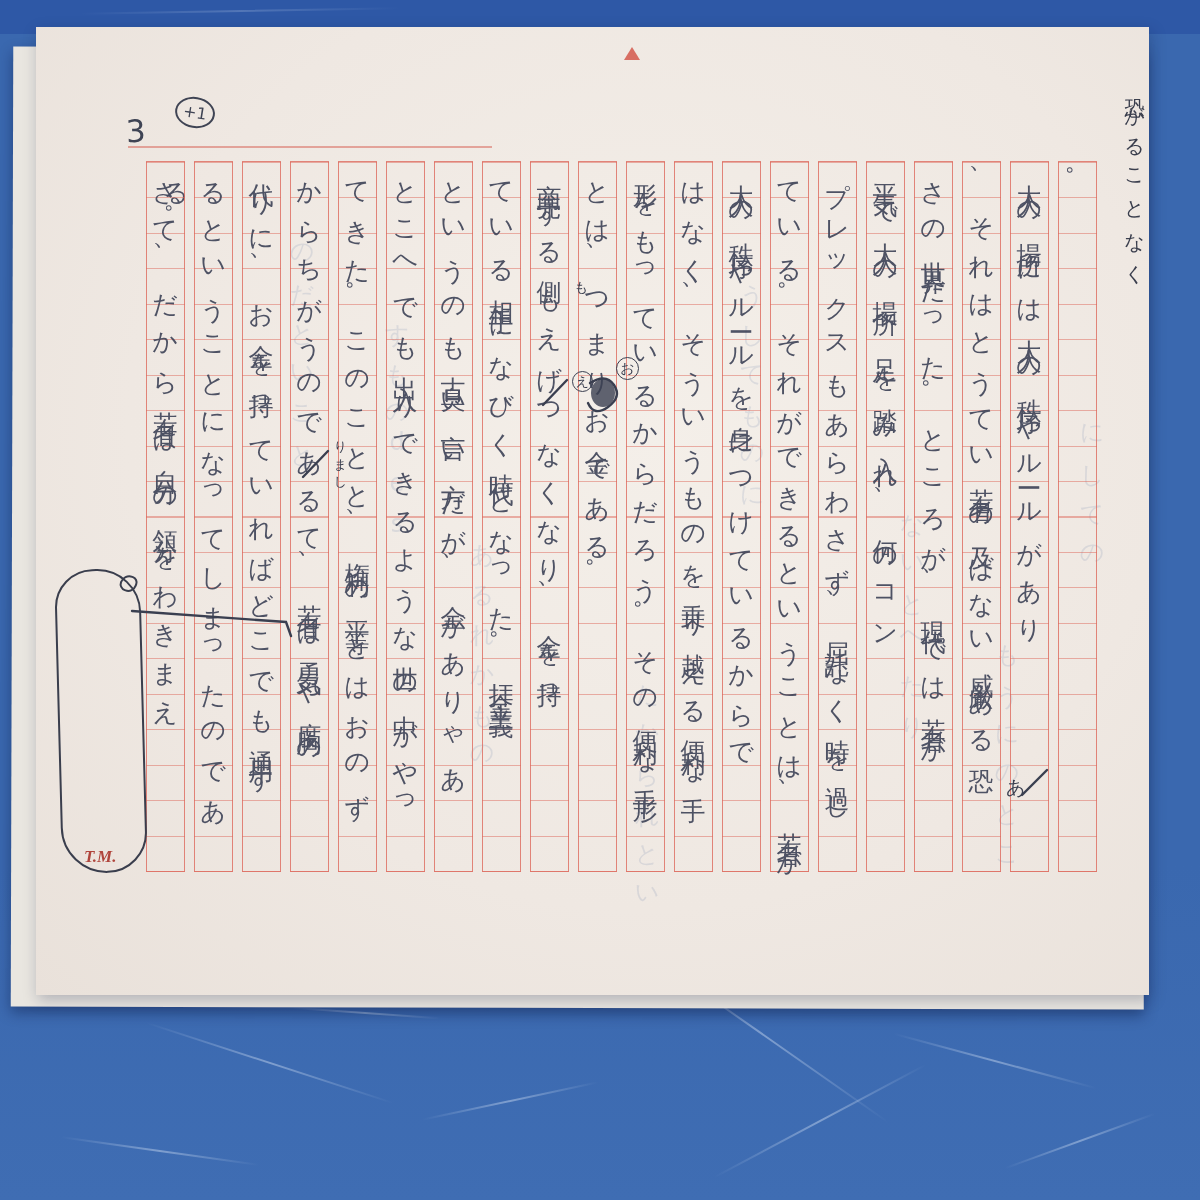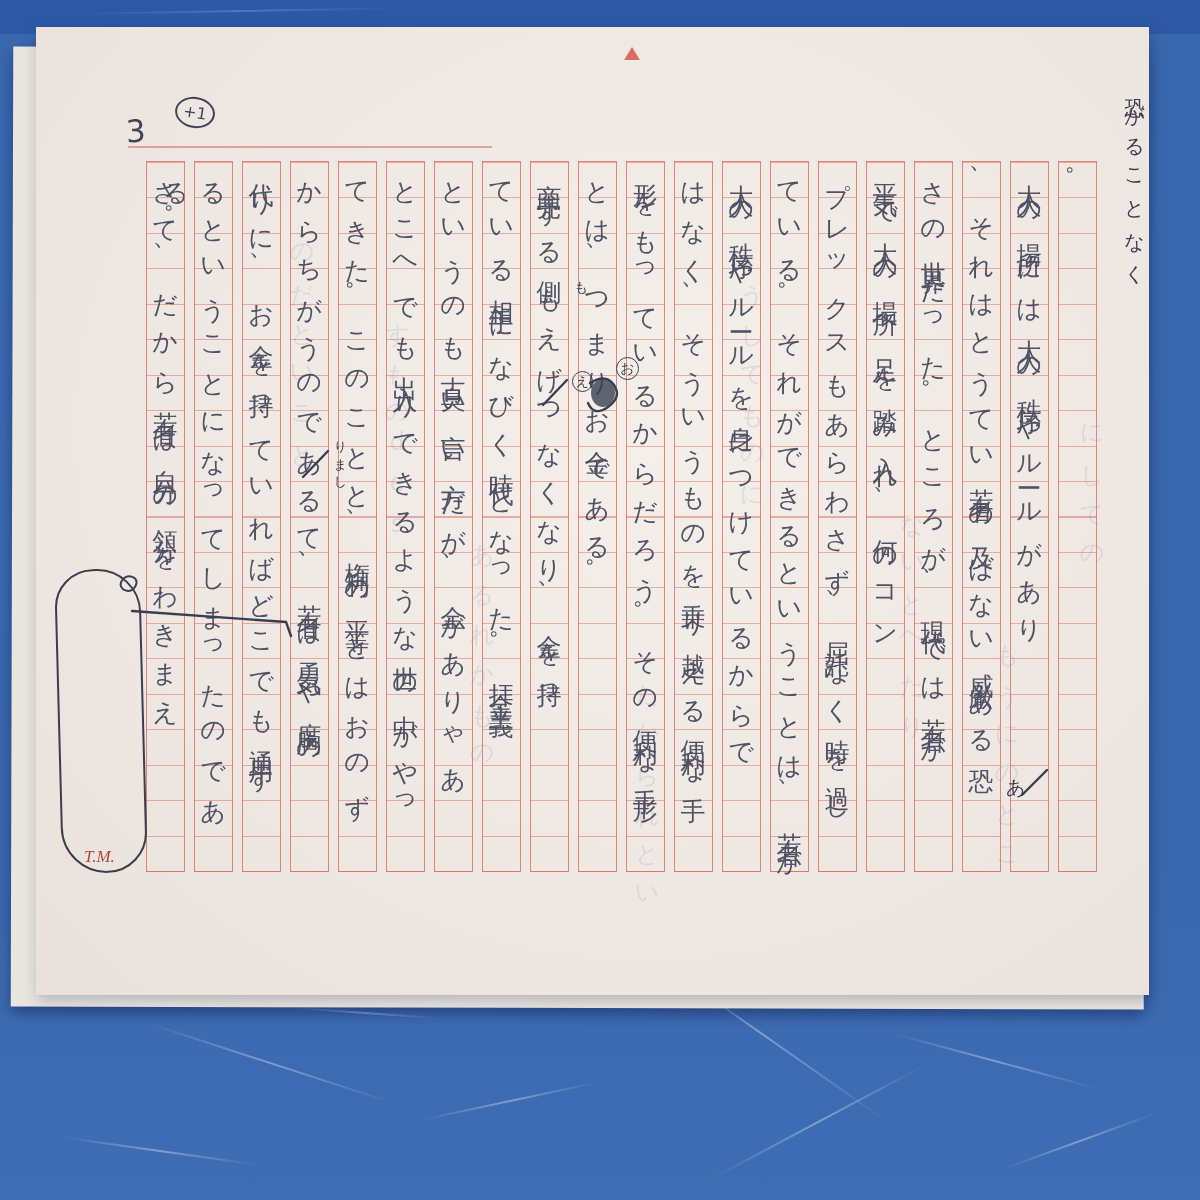--- a/index.html
+++ b/index.html
@@ -15,21 +15,21 @@
        box-shadow:2px 5px 14px rgba(10,20,60,.25)}
   .tri{position:absolute;left:588px;top:20px;width:0;height:0;
        border-left:8px solid transparent;border-right:8px solid transparent;
        border-bottom:13px solid #d4584c;opacity:.85}
   .pageno{position:absolute;left:90px;top:86px;font-size:31px;color:#3f4454;transform:rotate(-3deg)}
   .circnote{position:absolute;left:139px;top:70px;width:36px;height:27px;border:2px solid #3f4454;
        border-radius:50%;display:flex;align-items:center;justify-content:center;
        font-size:16px;color:#3f4454;transform:rotate(9deg)}
   .hrule{position:absolute;left:92px;top:119px;width:364px;height:2px;background:rgba(213,92,80,.5)}
   .tm{position:absolute;left:48px;top:820px;font-family:"Liberation Serif",serif;
-       font-style:italic;font-weight:normal;font-size:17px;color:#b0453c}
+       font-style:italic;font-weight:bold;font-size:17px;color:#b0453c}
   .grid{position:absolute;left:105px;top:134px;width:960px;height:709px;
        display:flex;flex-direction:row-reverse}
   .colslot{width:48px;height:100%;display:flex;justify-content:center}
   .cellcol{width:37px;height:100%;border:1px solid rgba(221,105,92,.8);position:relative;
        background:repeating-linear-gradient(to bottom,rgba(221,105,92,.5) 0 1px,transparent 1px 35.45px)}
   .vtext{position:absolute;top:2px;left:0;width:100%;height:100%;
        writing-mode:vertical-rl;text-orientation:upright;
        font-size:25px;letter-spacing:10px;line-height:37px;color:#41465a;opacity:.92}
   .ghost{position:absolute;writing-mode:vertical-rl;text-orientation:upright;
        font-size:24px;letter-spacing:13px;color:rgba(100,122,170,.16);filter:blur(.4px)}

